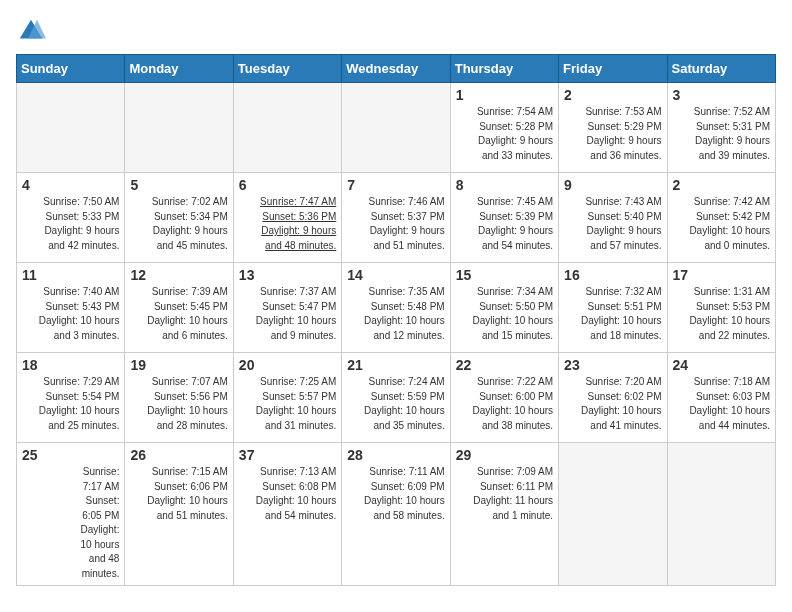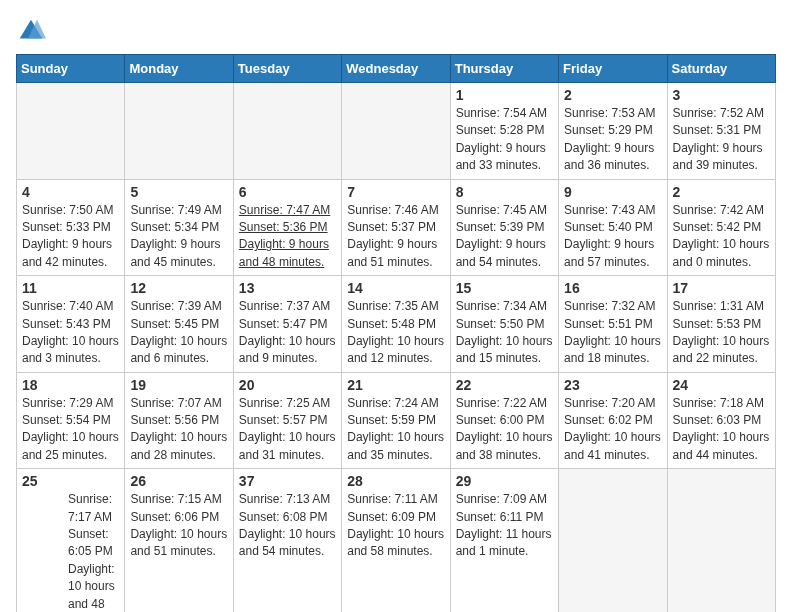--- a/index.html
+++ b/index.html
@@ -79,23 +79,24 @@
       background: #f5f5f5;
     }
     .day-number {
       font-size: 14px;
       font-weight: bold;
       color: #333;
       display: block;
       margin-bottom: 2px;
     }
     .day-info {
-      font-size: 12px;
+      font-size: 10px;
       line-height: 1.45;
       color: #333;
+      text-align: right;
     }
   </style>
 </head>
 <body>
 
 <div class="header-area">
   <div class="logo">
     <svg class="logo-icon" viewBox="0 0 40 40" xmlns="http://www.w3.org/2000/svg">
       <polygon points="20,5 35,30 5,30" fill="#2a7ab8"></polygon>
       <polygon points="28,5 40,30 16,30" fill="#5aa0d8" opacity="0.7"></polygon>
@@ -154,21 +155,21 @@
       <tr>
         <td>
           <span class="day-number">4</span>
           <div class="day-info" style="white-space: pre-line;">Sunrise: 7:50 AM
 Sunset: 5:33 PM
 Daylight: 9 hours
 and 42 minutes.</div>
         </td>
         <td>
           <span class="day-number">5</span>
-          <div class="day-info" style="white-space: pre-line;">Sunrise: 7:49 AM
+          <div class="day-info" style="white-space: pre-line;">Sunrise: 7:02 AM
 Sunset: 5:34 PM
 Daylight: 9 hours
 and 45 minutes.</div>
         </td>
         <td>
           <span class="day-number">6</span>
           <div class="day-info" style="white-space: pre-line; text-decoration: underline;">Sunrise: 7:47 AM
 Sunset: 5:36 PM
 Daylight: 9 hours
 and 48 minutes.</div>

